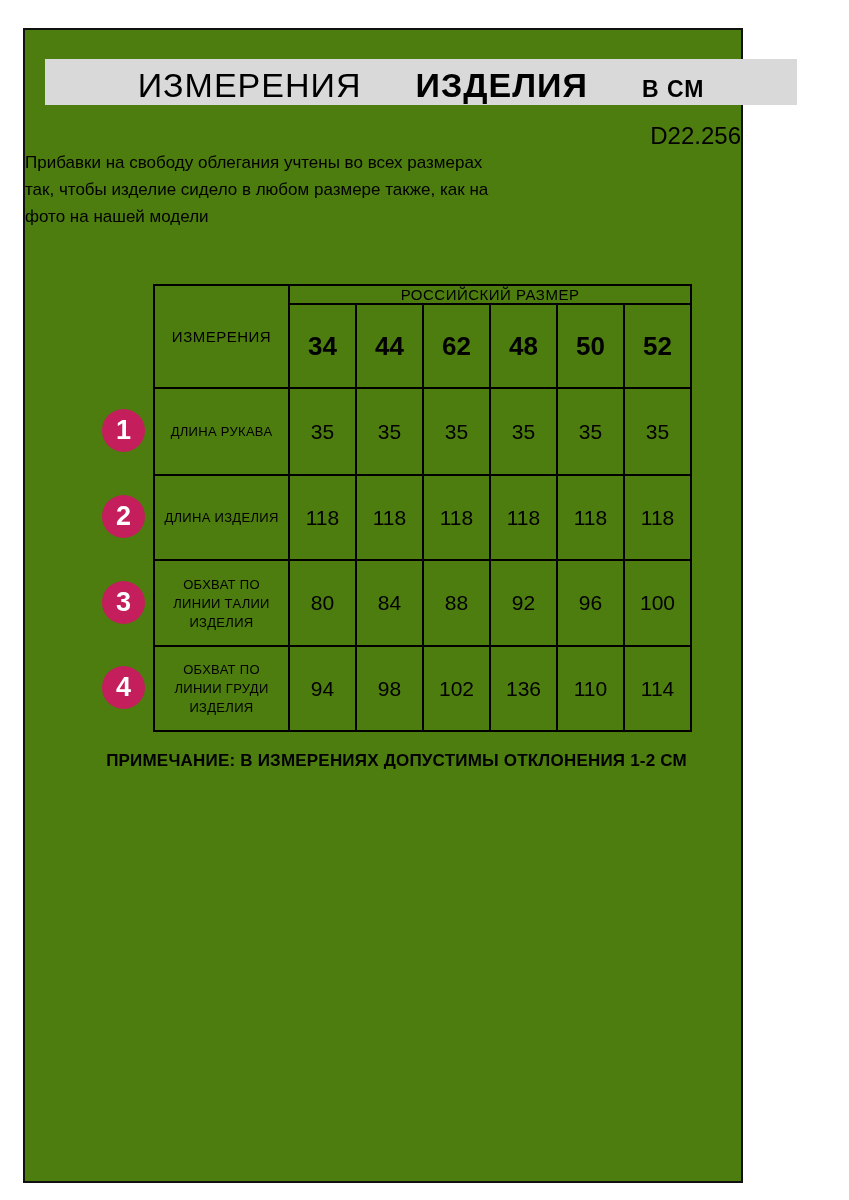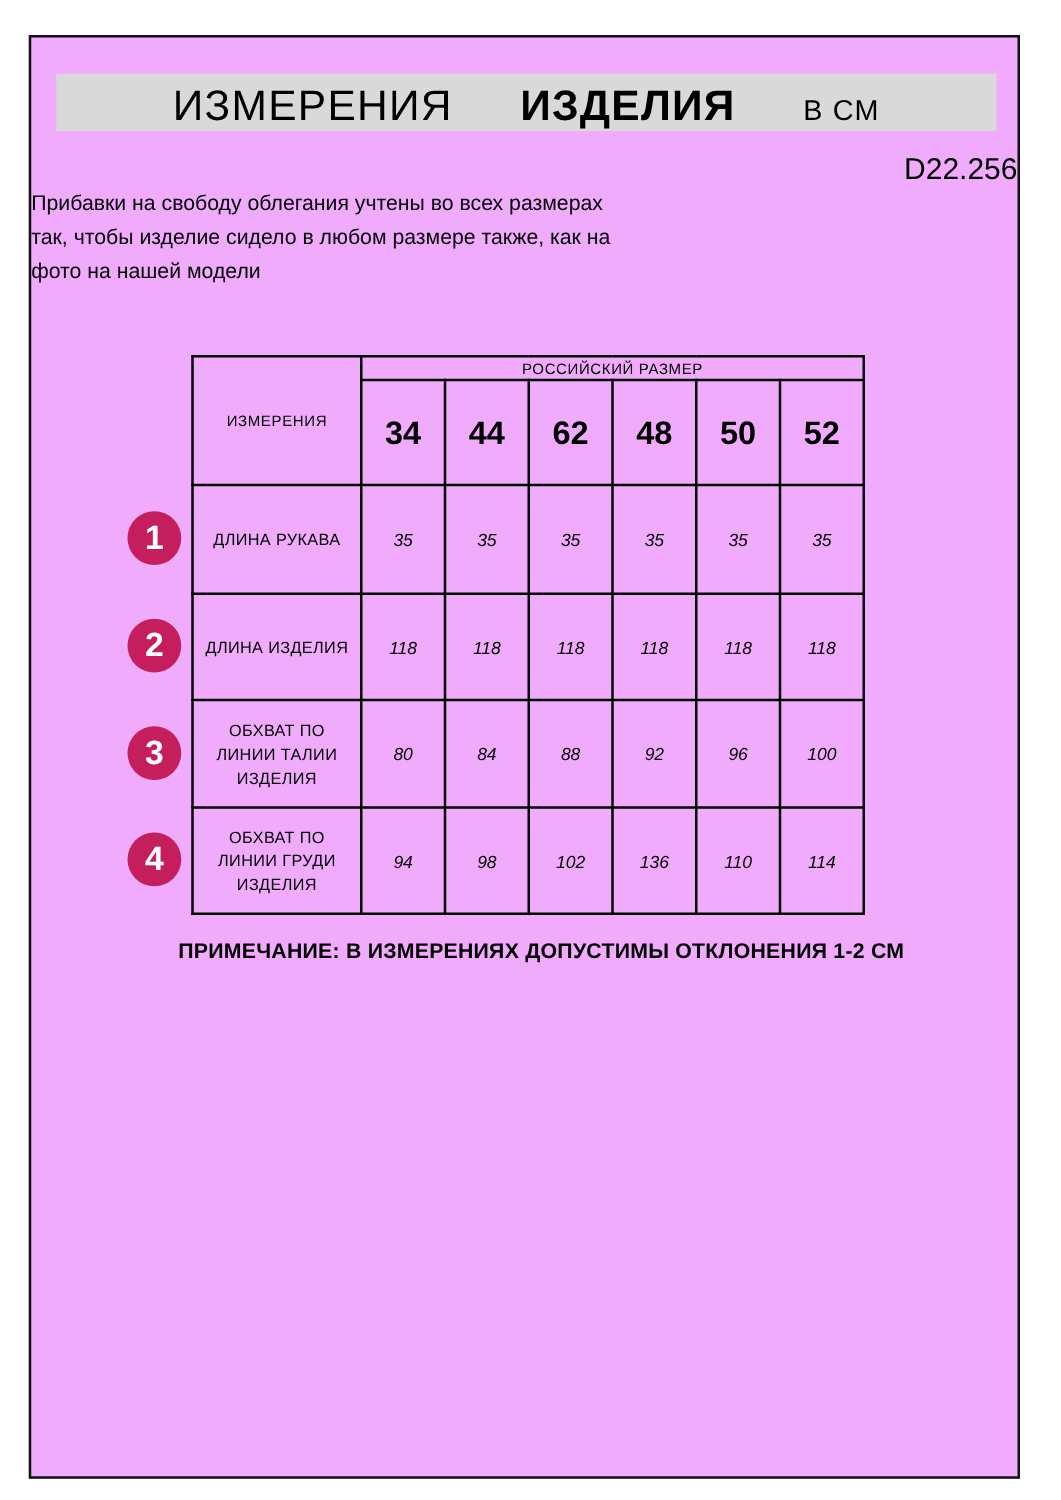--- a/index.html
+++ b/index.html
@@ -6,38 +6,38 @@
   html, body { background: #ffffff; }
   body {
     width: 849px; height: 1200px;
     position: relative;
     font-family: "Liberation Sans", sans-serif;
     color: #000;
   }
   .frame {
     position: absolute;
     left: 23px; top: 28px;
-    width: 793px; height: 1155px;
+    width: 720px; height: 1155px;
     border: 2px solid #111;
-    background: #f0abfc;
+    background: #4d7c0f;
   }
   .title-bar {
     position: absolute;
     left: 20px; top: 29px;
     width: 752px; height: 46px;
     background: #d9d9d9;
     display: flex;
     align-items: baseline;
     justify-content: center;
     gap: 54px;
     padding-top: 7px;
   }
   .title-word1 { font-size: 34px; font-weight: 400; letter-spacing: 1px; }
   .title-word2 { font-size: 34px; font-weight: 700; letter-spacing: 1px; }
-  .title-units { font-size: 23px; font-weight: 400; letter-spacing: 1px; }
+  .title-units { font-size: 23px; font-weight: 700; letter-spacing: 1px; }
   .model-code {
     position: absolute;
     left: 0; top: 92px; width: 100%;
     text-align: right;
     font-size: 24px;
     font-weight: 400;
   }
   .description {
     position: absolute;
     left: 0; top: 119px; width: 100%;
@@ -53,30 +53,30 @@
     table-layout: fixed;
   }
   table.size-table td {
     border: 2px solid #000;
     text-align: center;
     vertical-align: middle;
     padding: 0;
   }
   col.c-label { width: 135px; }
   col.c-size  { width: 67px; }
-  tr.r-group td { height: 19px; font-size: 12px; letter-spacing: 0.5px; }
+  tr.r-group td { height: 19px; font-size: 15px; letter-spacing: 0.5px; }
   tr.r-sizes td { height: 84px; font-size: 26px; font-weight: 800; }
   td.corner { font-size: 16px; letter-spacing: 0.5px; }
   tr.r-data td.label {
     font-size: 13px;
     line-height: 19px;
     letter-spacing: 0.3px;
     white-space: pre-line;
   }
-  tr.r-data td.val { font-size: 14px; font-style: italic; }
+  tr.r-data td.val { font-size: 21px; }
   tr.r1 td { height: 87px; }
   tr.r2 td { height: 85px; }
   tr.r3 td { height: 86px; }
   tr.r4 td { height: 85px; }
   .badge {
     position: absolute;
     left: 77px;
     width: 43px; height: 43px;
     border-radius: 50%;
     background: #c41e5c;

